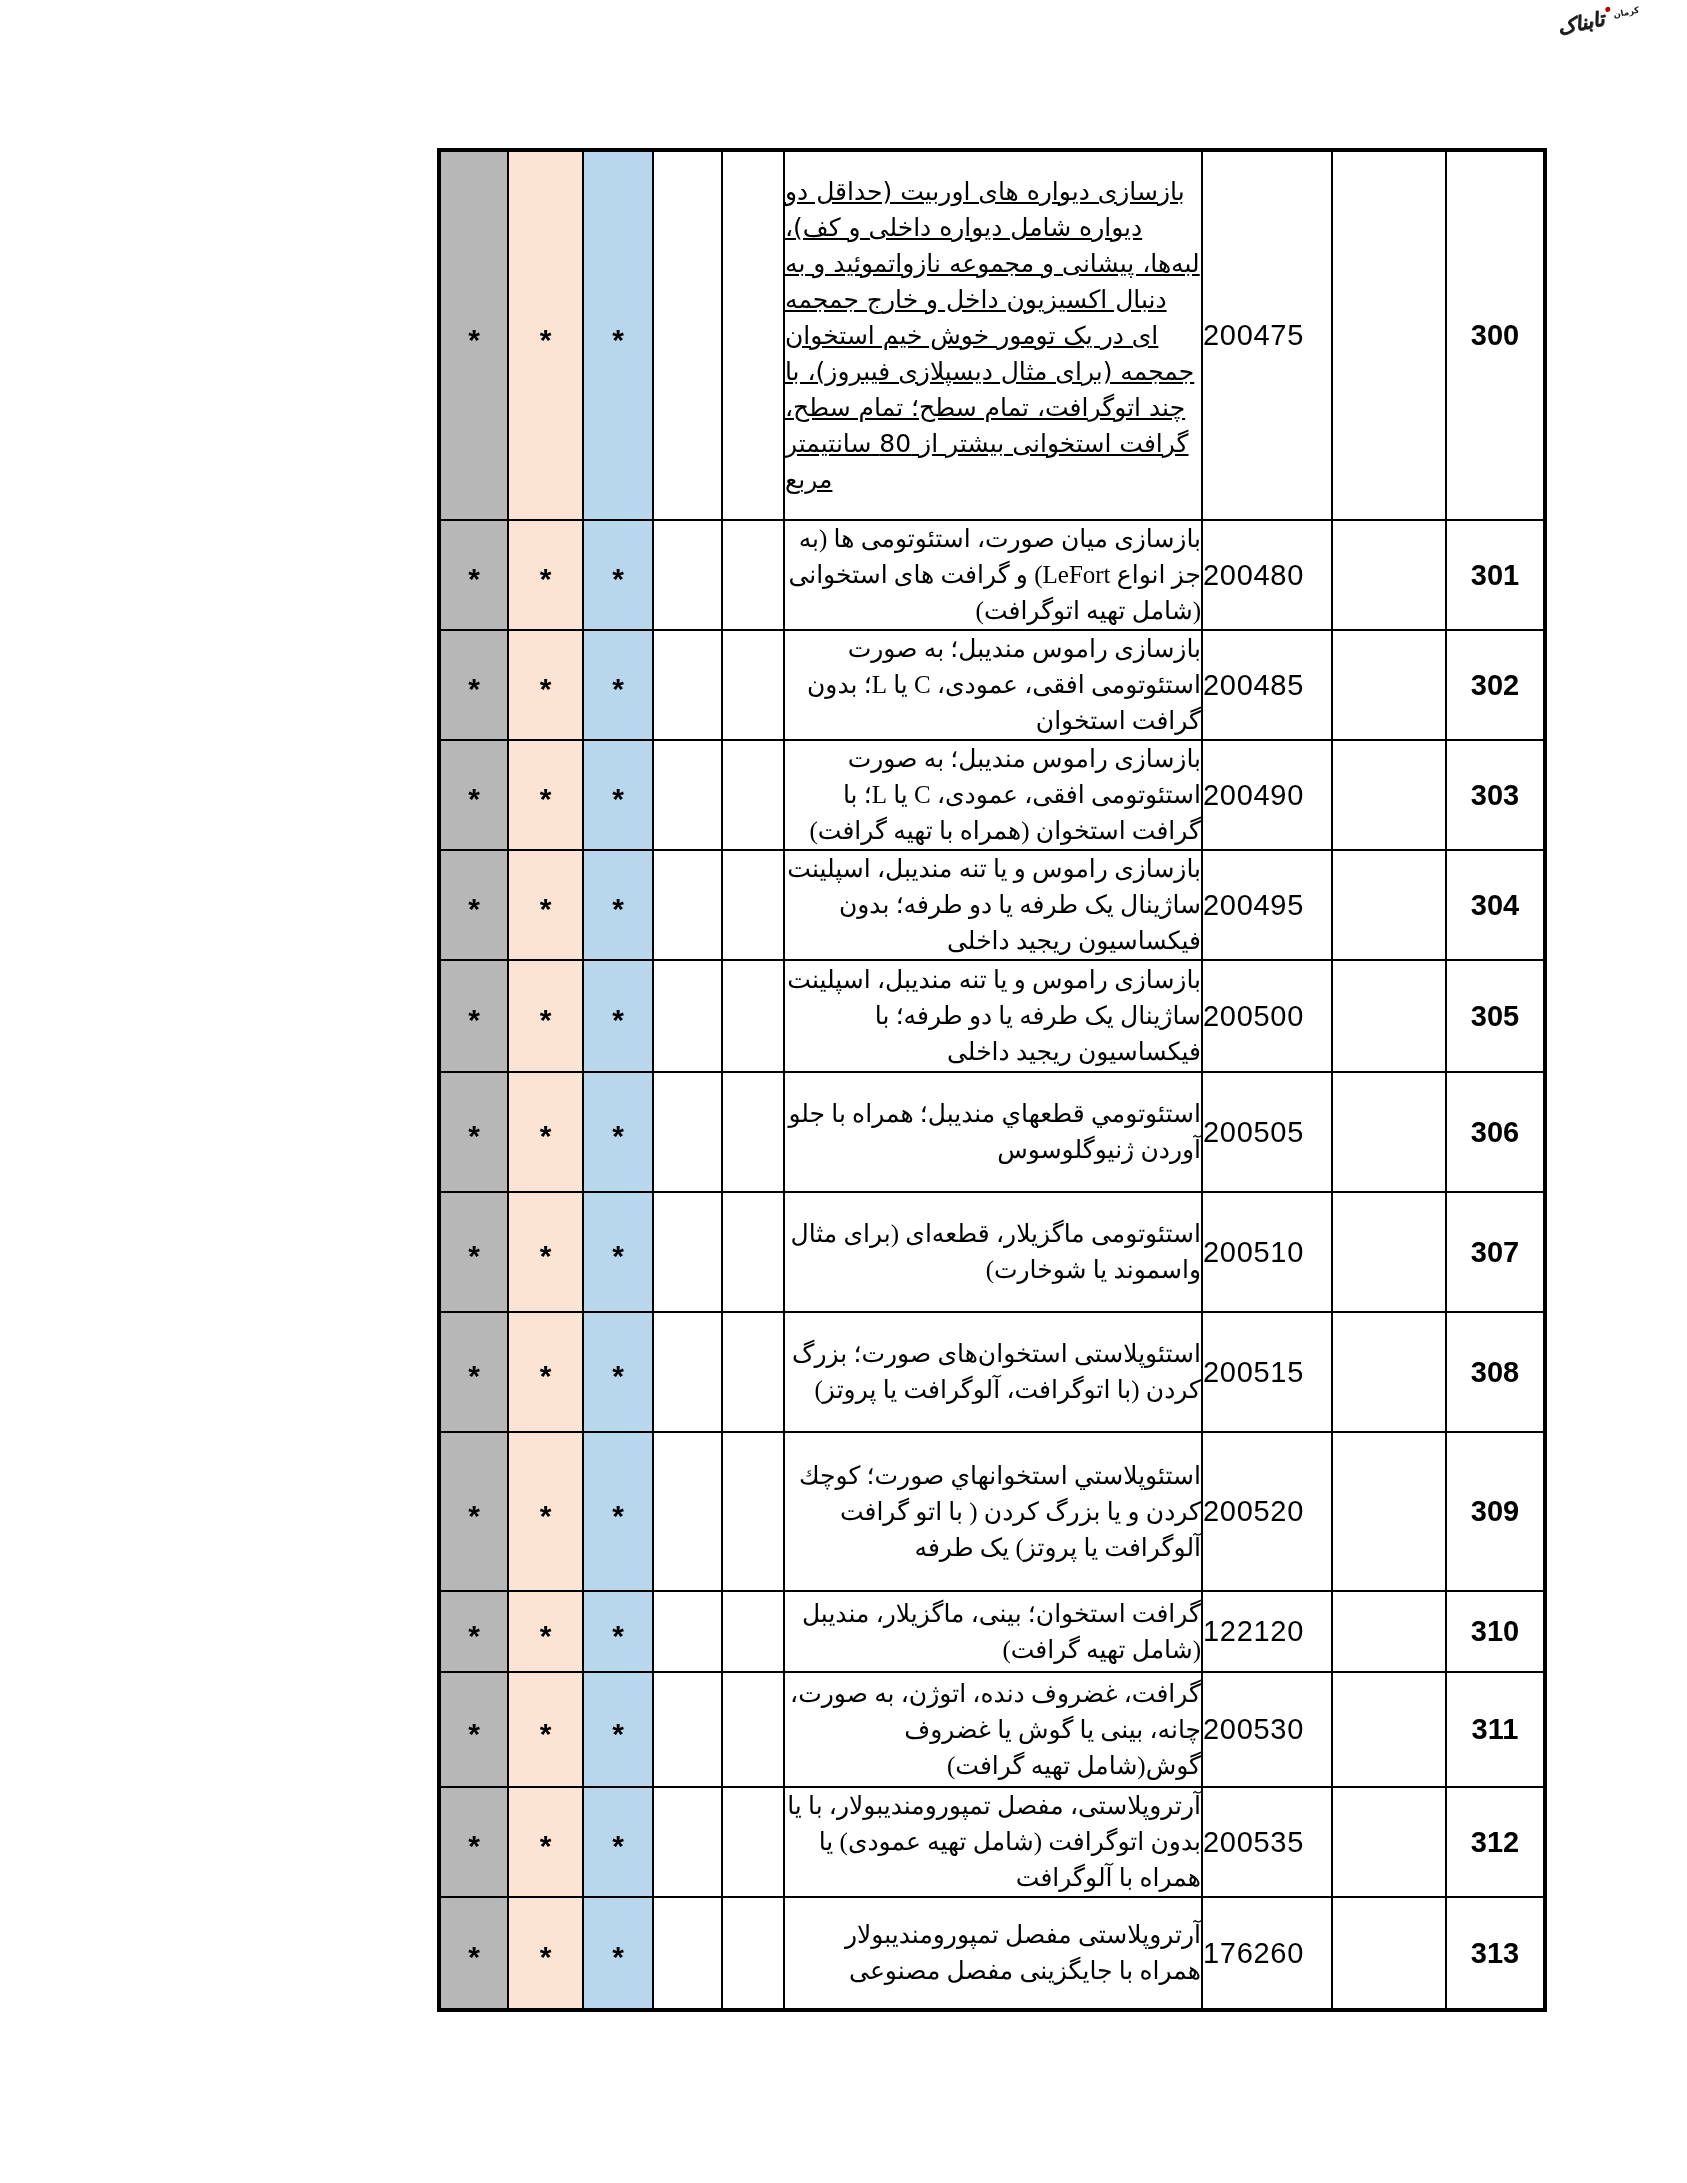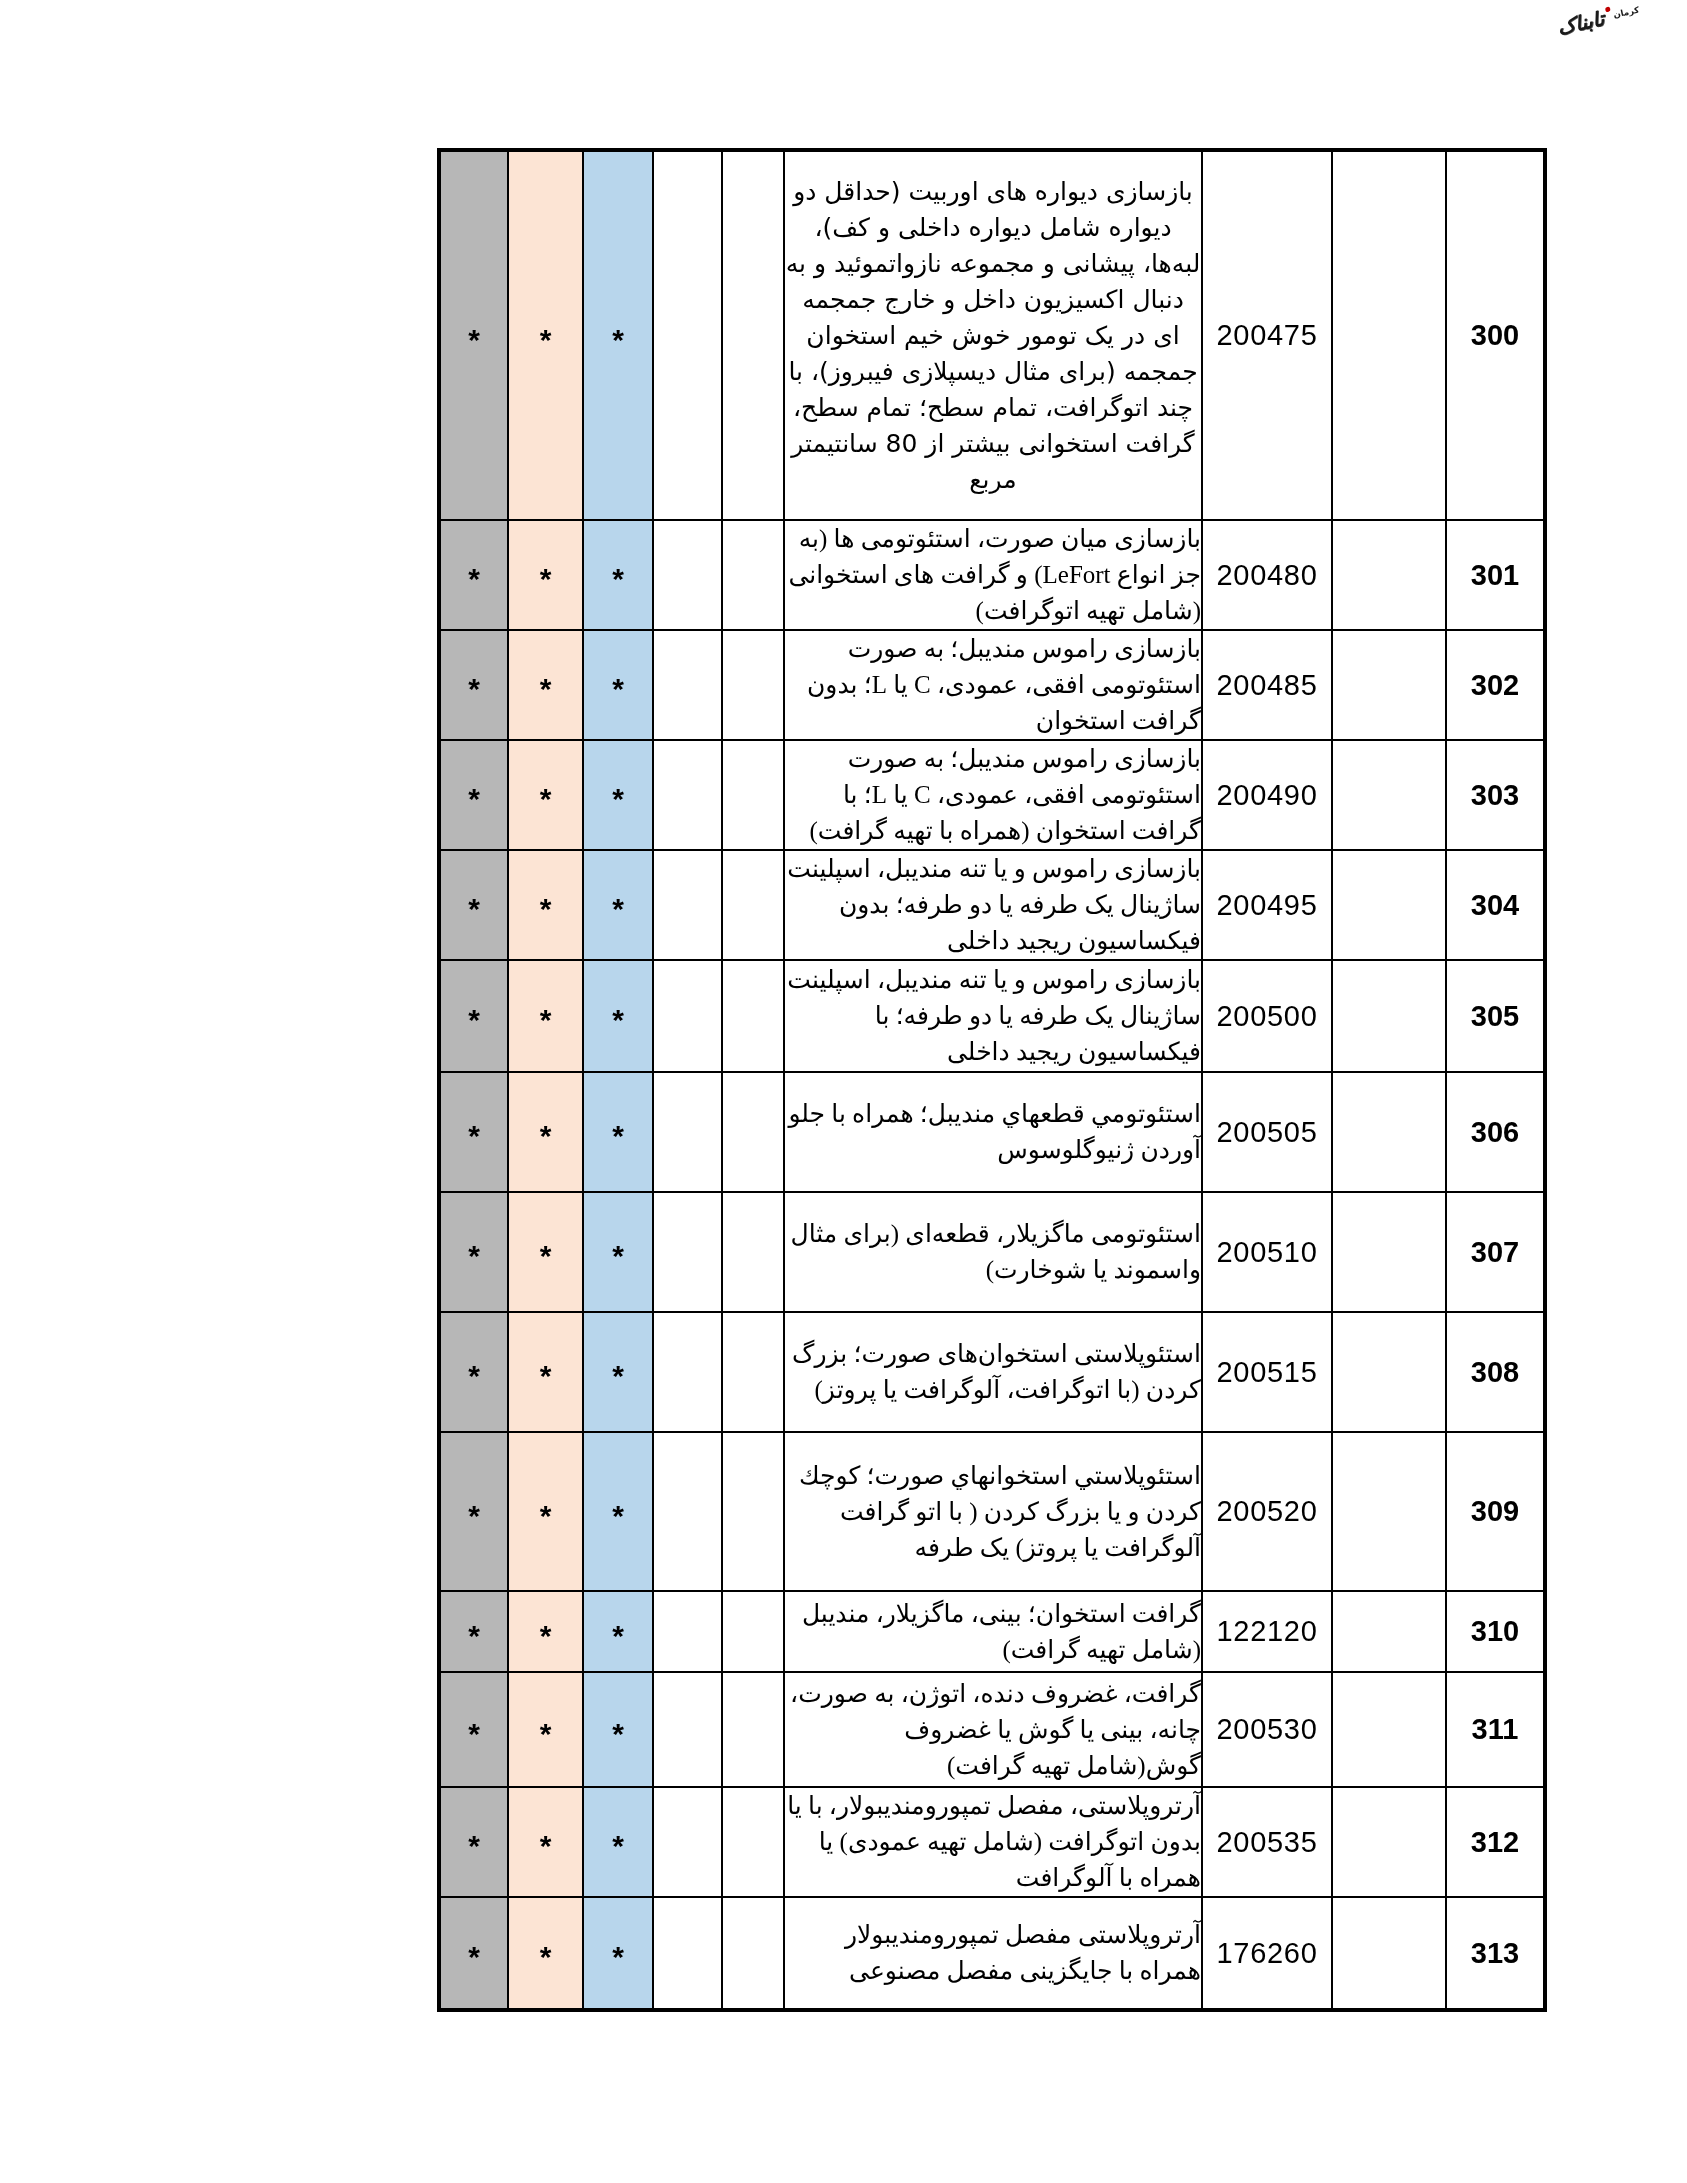--- a/index.html
+++ b/index.html
@@ -76,26 +76,26 @@
   }
   td.starcell .star{position:relative;top:4px;}
 
   td.desc{
     direction:rtl;
     font-size:25px;
     line-height:36px;
     padding:5.3px 10.6px;
   }
   .al-c{font-family:Liberation Serif, serif;}
-  .al-r{text-align:center;}
+  .al-r{text-align:left;text-decoration:underline;}
 
   td.code{
     font-family:"Liberation Sans", sans-serif;
     font-size:29px;
-    text-align:center;
+    text-align:left;
     letter-spacing:0.7px;
   }
   td.num{
     font-family:Liberation Sans, sans-serif;
     font-size:29px;font-weight:bold;
     text-align:center;
   }
 </style>
 </head>
 <body>

